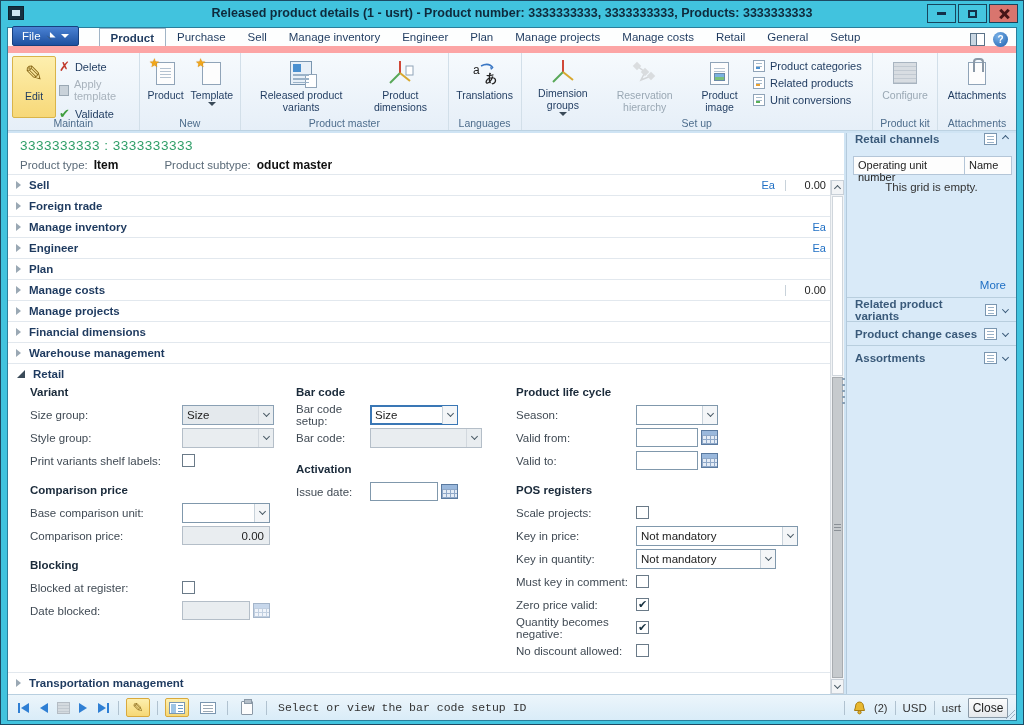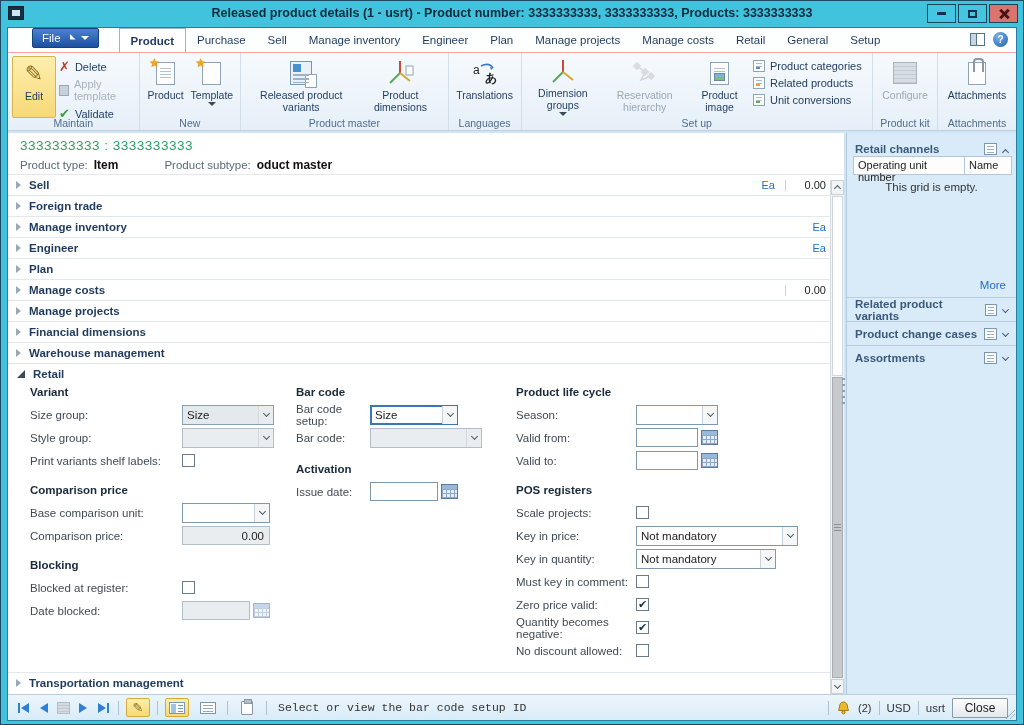--- a/index.html
+++ b/index.html
@@ -14,21 +14,21 @@
   .wbtn{width:29px;height:19px;border:1px solid #17455e;background:#45c6e0;display:flex;align-items:center;justify-content:center;position:relative;}
   .wbtn.close{background:#d9756e;}
   .glyph-min{width:9px;height:3px;background:#13304a;}
   .glyph-max{width:9px;height:8px;border:2px solid #13304a;}
   .glyph-x{position:relative;width:10px;height:10px;}
   .glyph-x::before,.glyph-x::after{content:"";position:absolute;left:4px;top:-1px;width:3px;height:12px;background:#471518;}
   .glyph-x::before{transform:rotate(45deg);}.glyph-x::after{transform:rotate(-45deg);}
   
   #client{position:absolute;left:6px;top:26px;right:6px;bottom:3px;background:#fff;border:1px solid #2a7e9c;}
   
-  .tabstrip{position:absolute;left:0;top:0;right:0;height:25px;background:#fdfefe;display:flex;align-items:flex-start;border-bottom:1px solid #fca5a5;padding-left:20px;}
+  .tabstrip{position:absolute;left:0;top:0;right:0;height:25px;background:#fdfefe;display:flex;align-items:flex-end;border-bottom:7px solid #fca5a5;}
   .filebtn{margin-left:4px;height:20px;padding:0 9px;background:linear-gradient(#4a82d4,#1d509f);border:1px solid #16407f;border-radius:2px;color:#fff;font-size:11.5px;display:flex;align-items:center;gap:6px;}
   .filebtn .fchev{width:0;height:0;border-left:4px solid transparent;border-right:4px solid transparent;border-top:4px solid #fff;}
   .tabs{display:flex;margin-left:20px;height:100%;align-items:stretch;}
   .tab{padding:0 11px;font-size:11.5px;color:#1e3a5f;display:flex;align-items:center;}
   .tab.active{border:1px solid #a0b4c6;border-bottom:none;background:#fff;font-weight:bold;}
   .stripicons{position:absolute;right:8px;top:4px;display:flex;gap:8px;align-items:center;}
   .layouticon{width:15px;height:13px;border:1px solid #5a7288;background:#fff;position:relative;}
   .layouticon::after{content:"";position:absolute;left:0;top:0;bottom:0;width:5px;background:#c8d6e2;border-right:1px solid #5a7288;}
   .helpicon{width:15px;height:15px;border-radius:50%;background:radial-gradient(circle at 35% 30%,#7ab2e8,#1d5fae);color:#fff;font-size:10px;font-weight:bold;display:flex;align-items:center;justify-content:center;}
   
@@ -103,21 +103,21 @@
   
   .vscroll{position:absolute;right:0;top:47px;width:14px;bottom:0;background:#f2f4f6;border-left:1px solid #d8dde2;}
   .varrow{position:absolute;left:0;right:0;height:15px;background:#f2f4f6;border:1px solid #c8d0d8;display:flex;align-items:center;justify-content:center;}
   .varrow.up{top:0;}.varrow.down{bottom:0;}
   .vtrack-white{position:absolute;left:1px;right:1px;top:16px;height:180px;background:#fff;border:1px solid #d0d6dc;}
   .vthumb{position:absolute;left:1px;right:1px;top:197px;bottom:16px;background:#c6cacd;border:1px solid #a8acb0;display:flex;align-items:center;justify-content:center;}
   .grip{width:7px;height:7px;background:repeating-linear-gradient(#8a9096 0 1px,transparent 1px 3px);}
   
   .fact{position:absolute;left:838px;right:0;top:105px;bottom:26px;background:#d9eaf8;border-left:1px solid #b4cadc;}
   .splitdots{position:absolute;left:-5px;top:245px;width:3px;height:26px;background:repeating-linear-gradient(#8aa0b4 0 2px,transparent 2px 6px);}
-  .facthdr{height:22px;display:flex;align-items:flex-end;padding:0 8px;gap:6px;}
+  .facthdr{height:22px;display:flex;align-items:flex-start;padding:0 8px;gap:6px;}
   .facttitle{font-size:11.5px;font-weight:bold;color:#3a5a7a;margin-right:auto;}
   .gicon{width:13px;height:12px;border:1px solid #7a96b0;background:#fff;position:relative;}
   .gicon::after{content:"";position:absolute;left:2px;right:2px;top:2px;height:7px;background:repeating-linear-gradient(#9ab2c8 0 1px,transparent 1px 3px);}
   .fchev{width:5px;height:5px;border-right:1.5px solid #3a5a7a;border-bottom:1.5px solid #3a5a7a;transform:rotate(45deg);}
   .fchev.up{transform:rotate(-135deg);margin-top:3px;}
   .factgrid{display:flex;margin:1px 4px 0 6px;}
   .fgh{background:#fdfdfd;border:1px solid #b4c6d8;font-size:11px;color:#222;padding:2px 4px;height:19px;}
   .fgh.c1{width:112px;}
   .fgh.c2{flex:1;border-left:none;}
   .emptytxt{text-align:center;font-size:11.5px;color:#333;margin-top:6px;}
@@ -138,21 +138,21 @@
   .viewic{width:16px;height:12px;border:1px solid #7a96b0;background:#fff;position:relative;}
   .viewic.form::before{content:"";position:absolute;left:1px;top:1px;width:5px;height:9px;background:#9ec4e4;}
   .viewic.form::after{content:"";position:absolute;left:8px;right:1px;top:2px;height:7px;background:repeating-linear-gradient(#6a9ac4 0 1px,transparent 1px 3px);}
   .viewic.list::after{content:"";position:absolute;left:2px;right:2px;top:2px;height:8px;background:repeating-linear-gradient(#9aa8b4 0 1px,transparent 1px 3px);}
   .clipic{width:12px;height:14px;border:1px solid #8a98a6;background:#fdfdfd;position:relative;border-radius:1px;}
   .clipic::after{content:"";position:absolute;left:2px;top:-3px;width:6px;height:3px;background:#b4bec8;border:1px solid #8a98a6;}
   .statustext{font-size:11.5px;color:#333;margin-left:4px;font-family:Liberation Mono, monospace;}
   .sbright{margin-left:auto;display:flex;align-items:center;gap:7px;}
   .belltxt{font-size:11px;color:#333;}
   .sbval{font-size:11.5px;color:#333;}
-  .closebtn{width:56px;height:20px;border:1px solid #8a9aa8;background:linear-gradient(#fdfdfd,#e4e8ec);font-size:12px;color:#222;display:flex;align-items:center;justify-content:center;border-radius:1px;}
+  .closebtn{width:40px;height:20px;border:1px solid #8a9aa8;background:linear-gradient(#fdfdfd,#e4e8ec);font-size:12px;color:#222;display:flex;align-items:center;justify-content:center;border-radius:1px;}
   .resizegrip{position:absolute;right:1px;bottom:1px;width:10px;height:10px;background:linear-gradient(135deg,transparent 50%,#9ab0c2 50%,#9ab0c2 55%,transparent 55%,transparent 70%,#9ab0c2 70%,#9ab0c2 75%,transparent 75%);}
   .dis-ax{opacity:.45;filter:grayscale(1);}
 </style>
 </head>
 <body>
 
 <div id="win">
 
   <div class="titlebar">
     <div class="appicon"></div>

